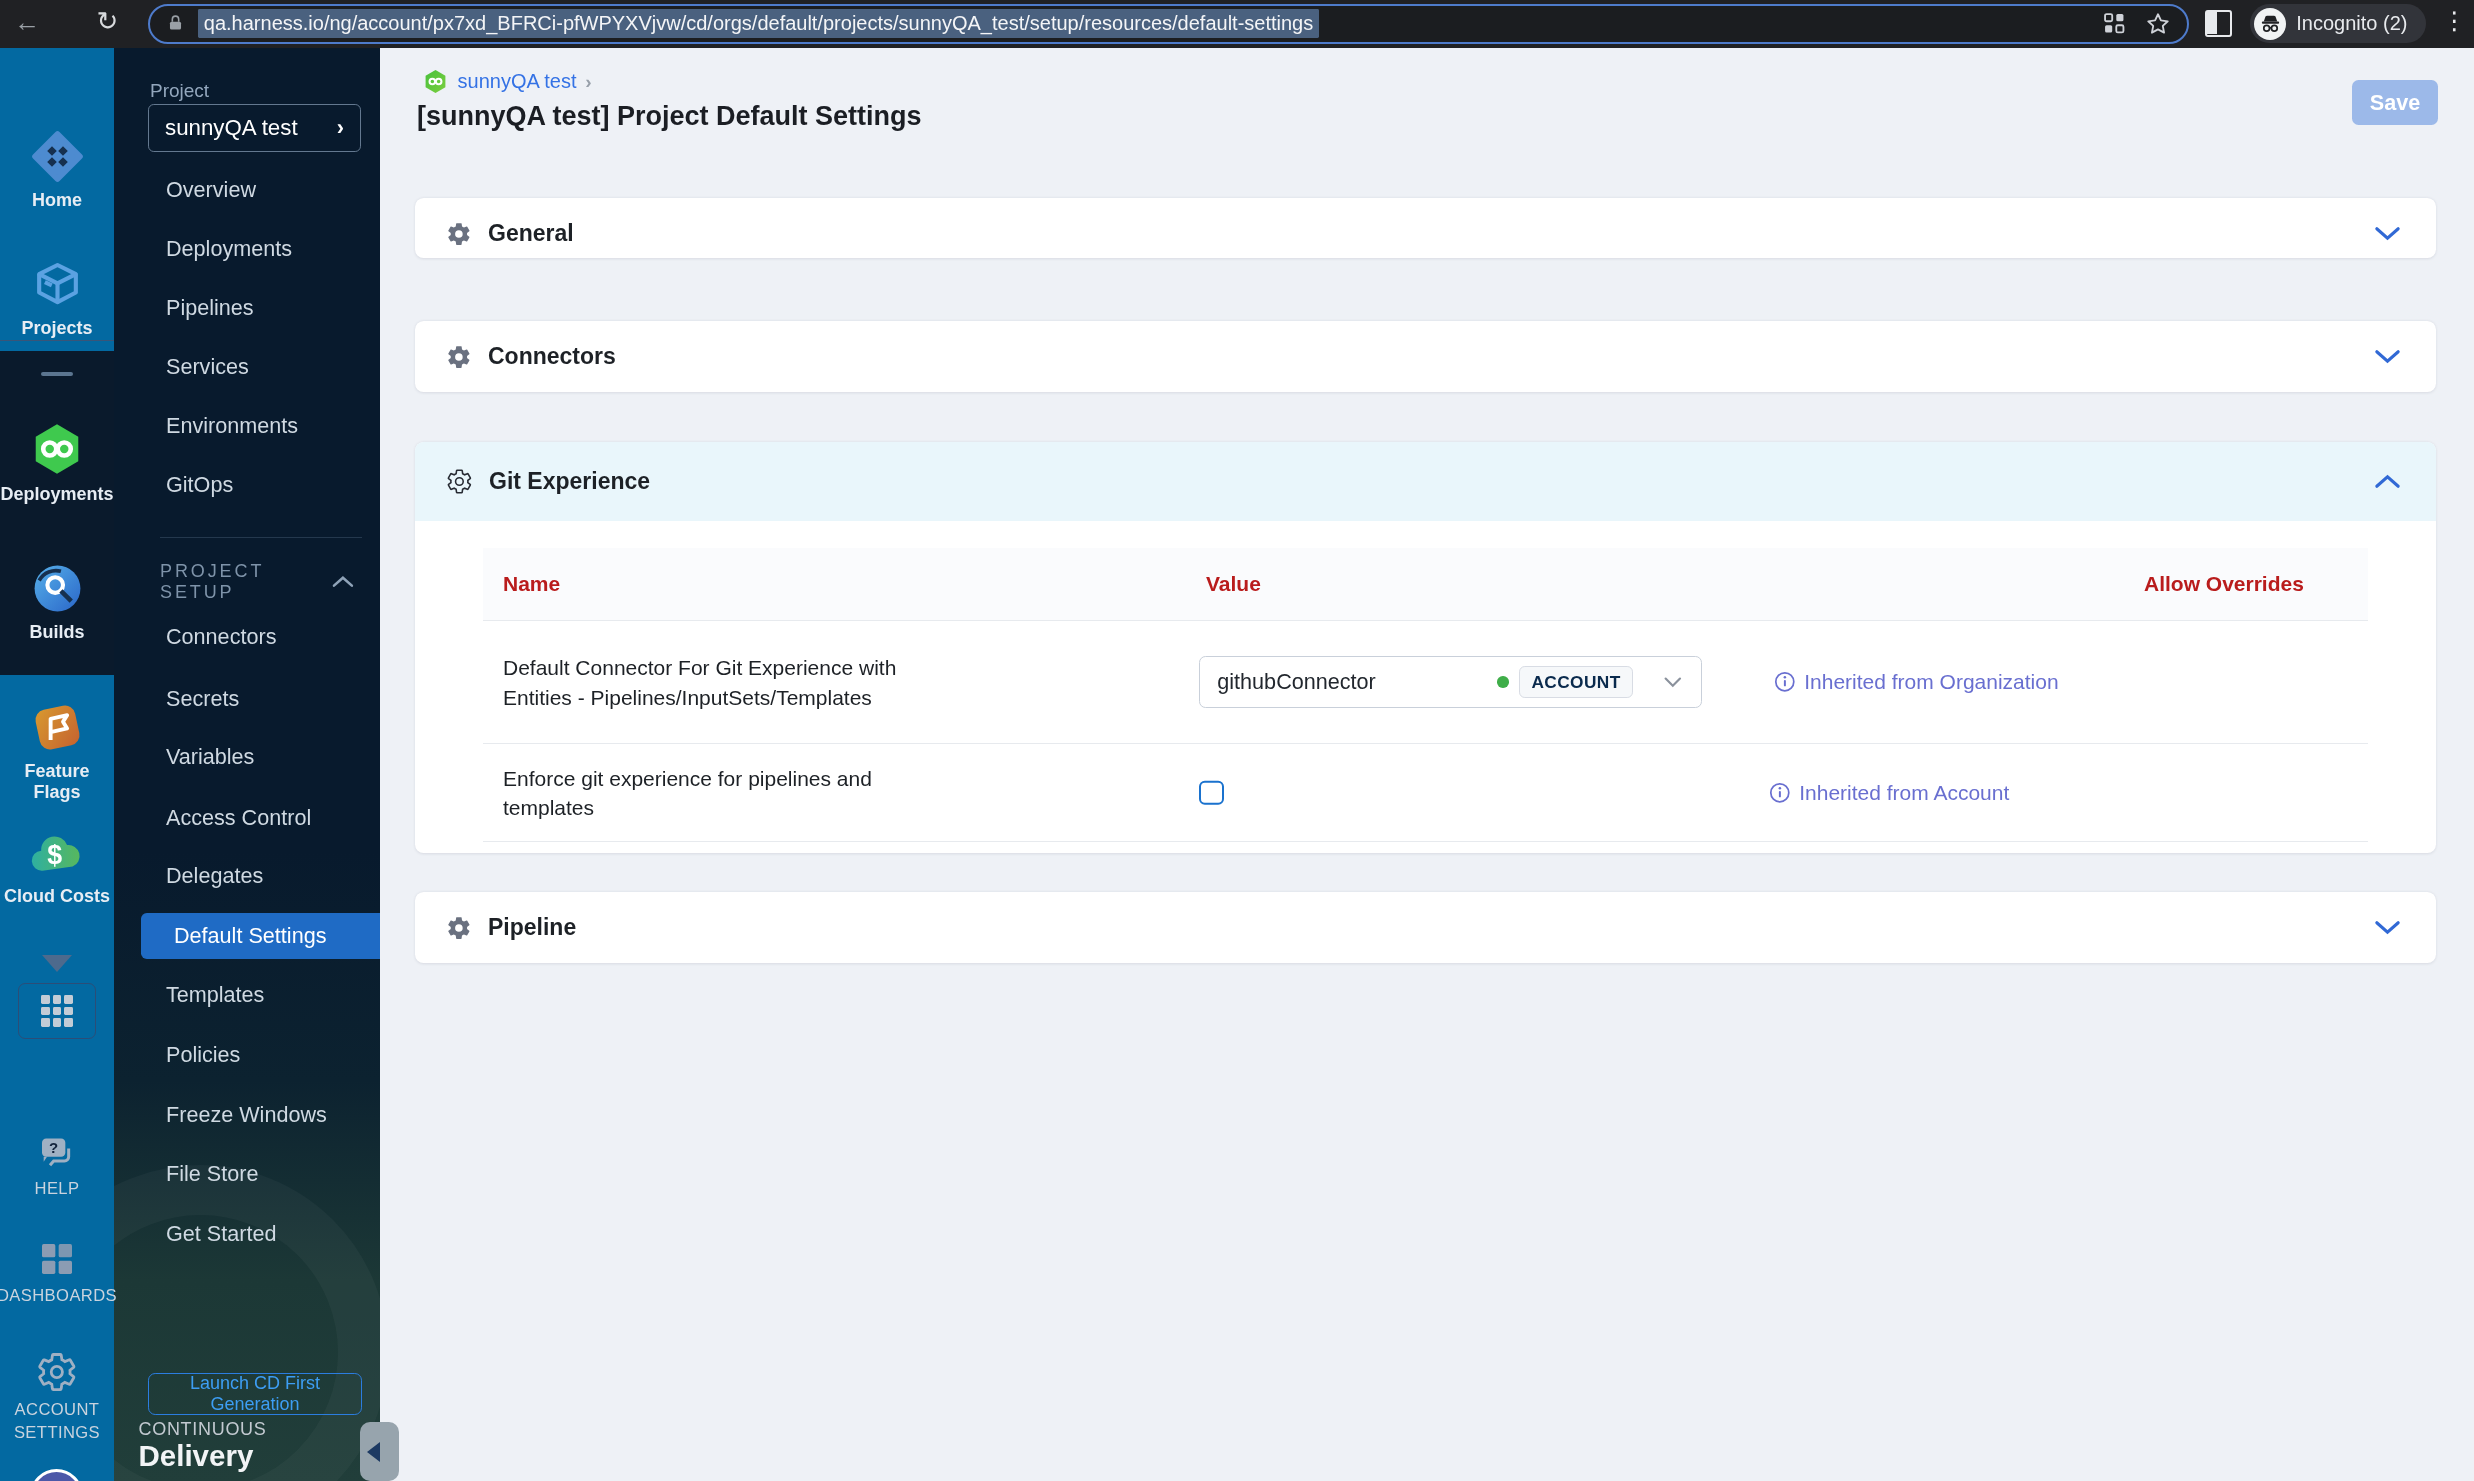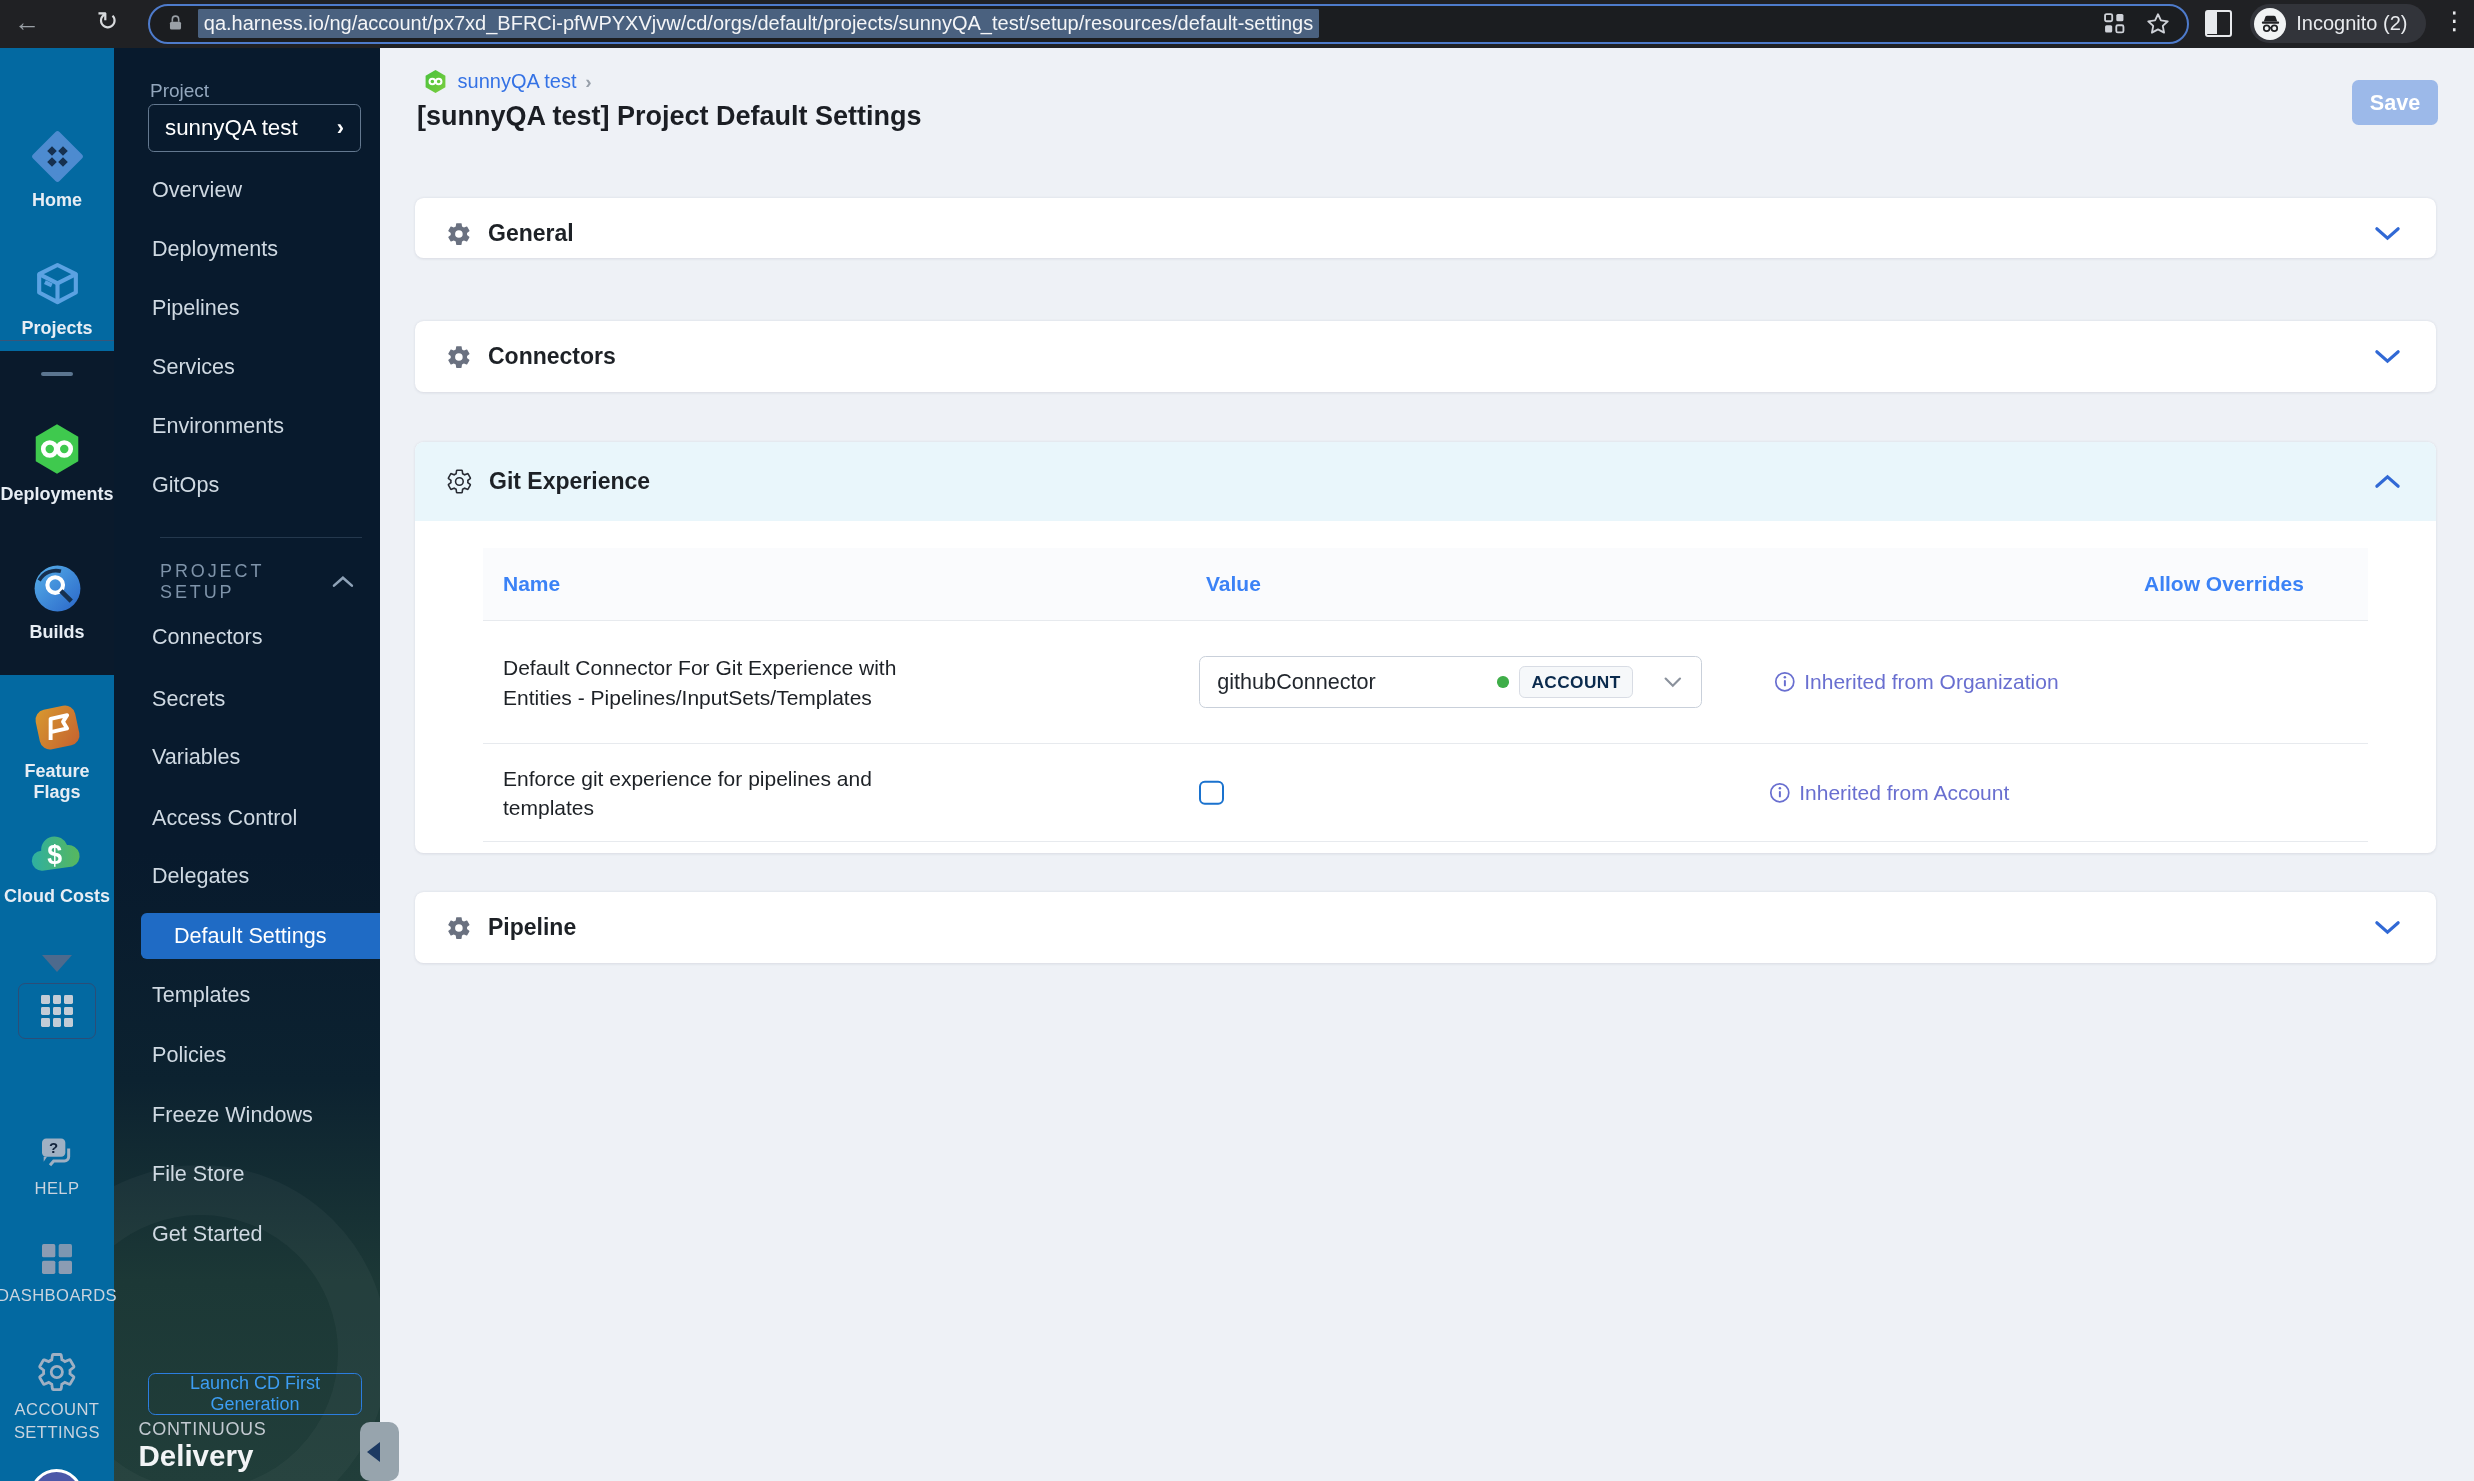--- a/index.html
+++ b/index.html
@@ -46,21 +46,21 @@
   
   .navpanel { position:absolute; left:114px; top:48px; width:266px; height:1434px; z-index:9;
     background:linear-gradient(180deg,#081a2d 0%,#081a2d 56%,#0c2230 72%,#1c3836 86%,#213e3a 100%); overflow:hidden; }
   .navpanel .watermark { position:absolute; left:-101px; bottom:-58px; width:375px; height:375px; border-radius:50%;
     border:50px solid rgba(255,255,255,0.035); }
   .proj-label { position:absolute; left:36px; top:32px; color:#93a7bd; font-size:19px; }
   .proj-select { position:absolute; left:34px; top:56px; width:213px; height:48px; border:1.4px solid #63788f; border-radius:5.8px;
     display:flex; align-items:center; padding:0 16px; color:#ffffff; }
   .proj-select .name { font-size:22.3px; font-weight:500; }
   .proj-select .chev { margin-left:auto; font-size:21.6px; font-weight:700; }
-  .nav-item { position:absolute; left:0; width:266px; height:46px; display:flex; align-items:center; padding-left:38px;
+  .nav-item { position:absolute; left:0; width:266px; height:46px; display:flex; align-items:center; padding-left:52px;
     color:#cfd9e2; font-size:21.6px; }
   .nav-item.active { background:#1f6bc5; color:#ffffff; left:27px; width:239px; padding-left:33px; border-radius:5.8px 0 0 5.8px; font-weight:500; }
   .nav-divider { position:absolute; left:46px; top:489px; width:202px; height:0.7px; background:#24384d; }
   .setup-head { position:absolute; left:46px; top:513px; width:202px; display:flex; align-items:center; color:#7e93a9;
     font-size:18px; letter-spacing:2.9px; }
   .setup-head svg { margin-left:auto; margin-right:7.2px; }
   .launch-btn { position:absolute; left:34px; top:1325px; width:214px; height:42px; border:1.4px solid #2b7de0; border-radius:7.2px;
     color:#3d9df3; font-size:18px; display:flex; align-items:center; justify-content:center; background:transparent; }
   .module-kicker { position:absolute; left:24.5px; top:1371px; color:#c3cad1; font-size:18px; letter-spacing:0.7px; }
   .module-name { position:absolute; left:24.5px; top:1391px; color:#f2f4f6; font-size:29.5px; font-weight:700; }
@@ -83,21 +83,21 @@
   .card-head .title { font-size:23px; font-weight:700; color:#1d2126; margin-left:16px; }
   .card-head .chev { margin-left:auto; }
   .card.general { top:150px; height:60px; }
   .card.connectors { top:273px; height:71px; }
   .card.gitex { top:394px; height:411px; }
   .card.gitex .card-head { height:79px; background:#e9f6fb; border-radius:8.6px 8.6px 0 0; }
   .card.pipeline { top:844px; height:71px; }
 
   .gtable { position:absolute; left:68px; top:106px; width:1885px; }
   .gt-header { height:72px; background:#fafbfd; display:flex; align-items:center; }
-  .gt-header .h { font-size:21px; font-weight:700; color:#3b82f6; }
+  .gt-header .h { font-size:21px; font-weight:700; color:#b91c1c; }
   .gt-header .h1 { padding-left:20px; width:723px; }
   .gt-header .h2 { width:938px; }
   .gt-header .h3 { width:224px; }
   .gt-row { position:relative; border-top:0.7px solid #e7eaee; }
   .gt-row.r1 { height:123px; }
   .gt-row.r2 { height:99px; border-bottom:0.7px solid #e7eaee; }
   .row-name { position:absolute; left:20px; top:50%; transform:translateY(-50%); width:461px;
     font-size:21px; line-height:29.5px; color:#1d2126; }
   .value-box { position:absolute; left:716px; top:50%; transform:translateY(-50%); width:503px; height:52px;
     border:1.4px solid #c9d0da; border-radius:6.5px; background:#fff; display:flex; align-items:center; padding:0 17.3px; }

